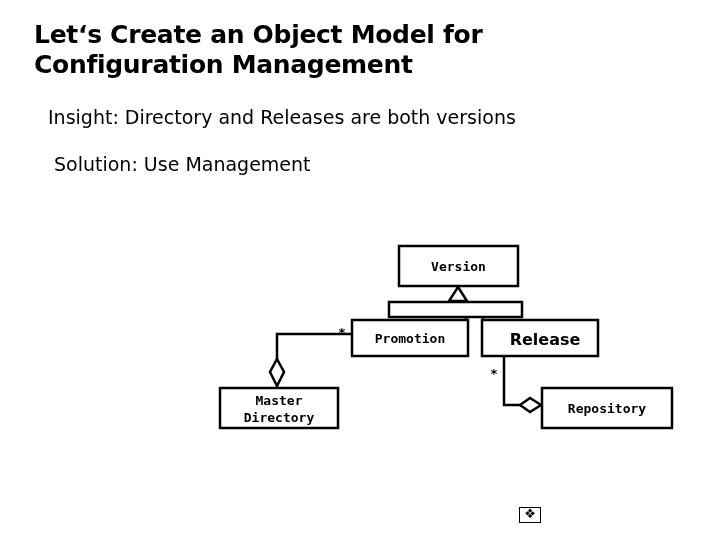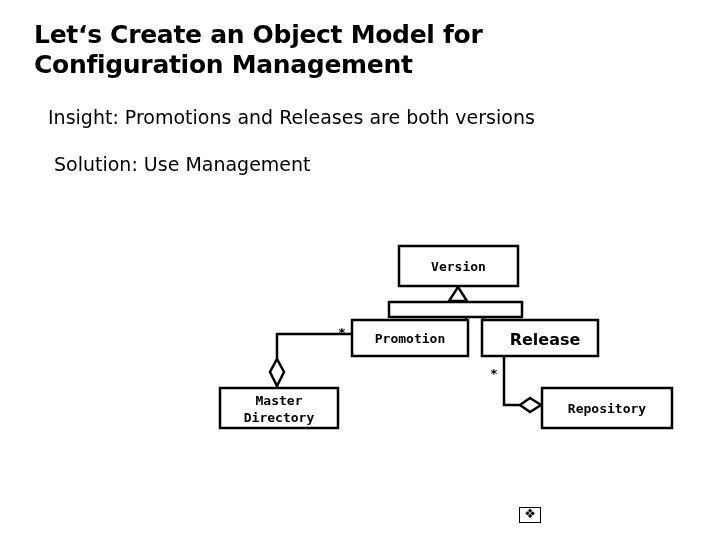--- a/index.html
+++ b/index.html
@@ -131,21 +131,21 @@
 </head>
 <body>
 
 <div id="slide">
 
   <div id="slide-title">Let‘s Create an Object Model for
 Configuration Management</div>
 
   <div id="bullets">
     <div class="bullet">
-      <span class="bullet-wrap">Insight: Promotions and Releases are both versions</span>
+      <span class="bullet-wrap">Insight: Directory and Releases are both versions</span>
     </div>
     <div class="bullet spaced">
       <span>Solution: Use Management</span>
     </div>
   </div>
 
   <svg id="diagram" viewBox="0 0 720 540">
 
     <g>
 

